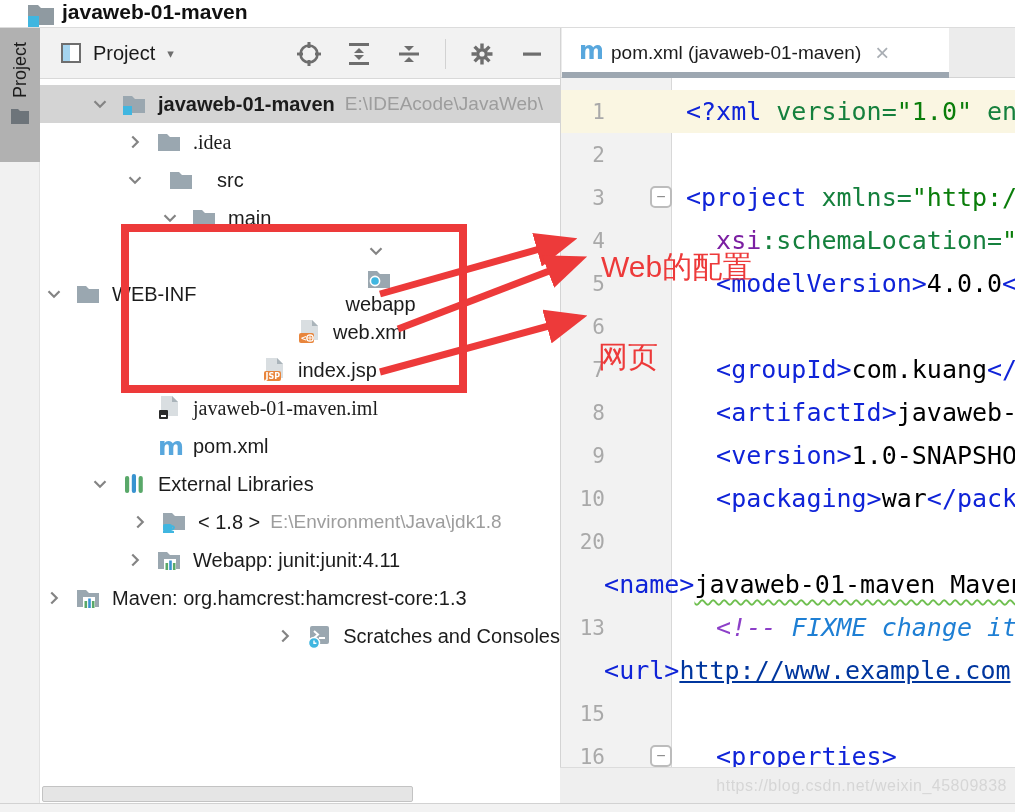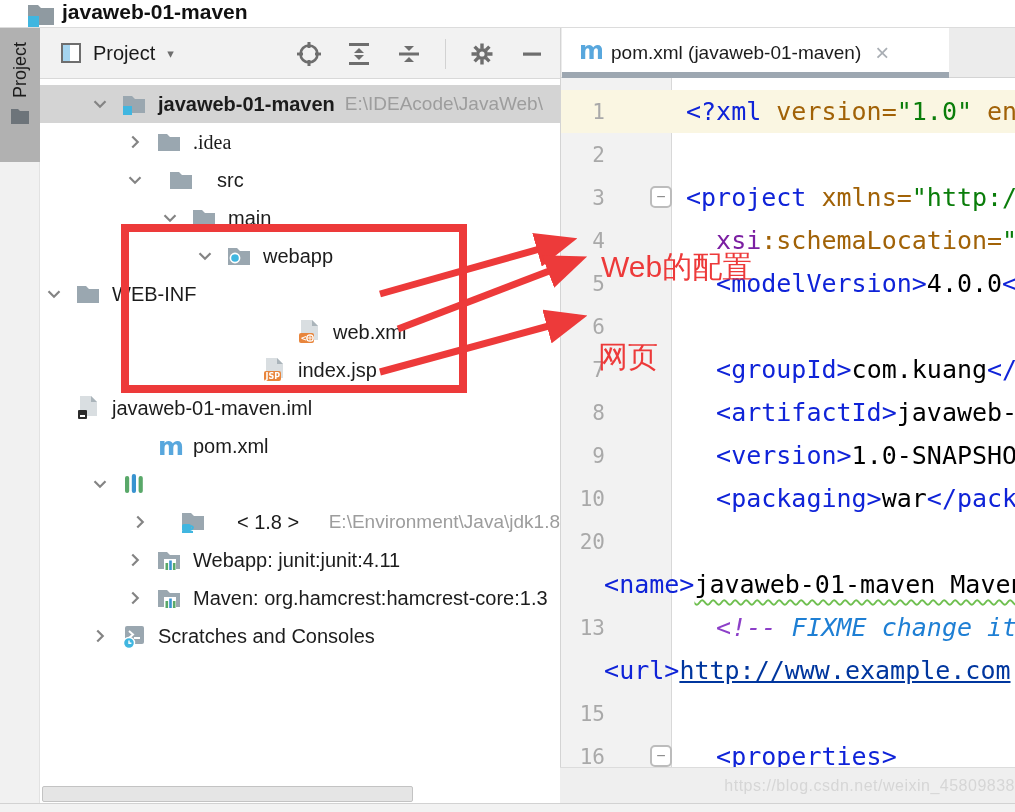--- a/index.html
+++ b/index.html
@@ -62,32 +62,32 @@
   .cline { height:43px; display:flex; align-items:center; }
   .cline .gcell { width:112px; flex:0 0 112px; height:43px; display:flex; align-items:center;
     justify-content:flex-end; padding-right:68px; position:relative; }
   .cline .gnum { font-size:21px; color:#a9a9a9; }
   .cline .ccell { font-size:25px; color:#000; white-space:pre; padding-left:13px; letter-spacing:0; }
   .cline.current { background:#faf6e2; }
   .fold { position:absolute; left:89px; top:10px; width:22px; height:22px; background:#fff;
     border:2px solid #bcbcbc; border-radius:5px; color:#8a8a8a; font-size:16px; line-height:17px;
     text-align:center; cursor:pointer; font-family:"Liberation Sans",sans-serif; }
   .t-tag { color:#0f23d8; }
-  .t-attr { color:#a16207; }
+  .t-attr { color:#15803d; }
   .t-str { color:#0a7d0a; }
   .t-txt { color:#000; }
   .t-ns { color:#7b1fa2; }
   .t-cmt { color:#8c3fc8; font-style:italic; }
   .t-fixme { color:#1e7fd4; font-style:italic; }
   .t-link { color:#00369e; text-decoration:underline; }
   .t-sq { color:#000; text-decoration:underline wavy #6fbf50 2px; text-underline-offset:6px; }
 
   #editor-bottom { position:absolute; left:560px; top:767px; width:455px; height:36px;
     background:#efefef; border-top:1px solid #dcdcdc; display:flex; align-items:center; justify-content:flex-end; }
-  #watermark { font-size:16px; color:#d6d6d6; letter-spacing:.5px; }
+  #watermark { font-size:16px; color:#d6d6d6; margin-right:8px; letter-spacing:.5px; }
 
   #bottom-strip { position:absolute; left:0; top:803px; width:1015px; height:9px; background:#f2f2f2;
     border-top:1px solid #d2d2d2; }
 
   
   #overlay { position:absolute; left:0; top:0; width:1015px; height:812px; z-index:60; pointer-events:none; }
   .red-note { position:absolute; z-index:61; color:#ed3a3a; font-size:30px; pointer-events:none; white-space:nowrap; }
 </style>
 </head>
 <body>
@@ -213,21 +213,21 @@
               <polyline points="6,9 12,15 18,9" fill="none" stroke="#848484" stroke-width="2.4"></polyline>
             </svg>
           </span>
           <span class="ricon">
             <svg width="28" height="28" viewBox="0 0 28 28">
               <path d="M3 6 h9 l3 3 h10 v14 H3 z" fill="#9aa7b0"></path>
             </svg>
           </span>
           <span class="rlabel">main</span>
         </div>
-        <div class="row" style="padding-left: 151px;">
+        <div class="row" style="padding-left: 151px; flex-direction: column;">
           <span class="chev">
             <svg width="22" height="22" viewBox="0 0 24 24">
               <polyline points="6,9 12,15 18,9" fill="none" stroke="#848484" stroke-width="2.4"></polyline>
             </svg>
           </span>
           <span class="ricon">
             <svg width="28" height="28" viewBox="0 0 28 28">
               <path d="M3 6 h9 l3 3 h10 v14 H3 z" fill="#9aa7b0"></path>
               <circle cx="10" cy="16" r="4.6" fill="#40b6e0" stroke="#fff" stroke-width="1.6"></circle>
             </svg>
@@ -266,21 +266,21 @@
           <span class="ricon">
             <svg width="28" height="28" viewBox="0 0 28 28">
               <path d="M6 2 h11 l6 6 v14 H6 z" fill="#d9dee1"></path>
               <path d="M17 2 l6 6 h-6 z" fill="#aab4ba"></path>
               <rect x="4" y="15" width="17" height="10" rx="2" fill="#e8853c"></rect>
               <text x="5.5" y="23" font-size="8" font-weight="bold" fill="#fff" font-family="'DejaVu Sans',sans-serif">JSP</text>
             </svg>
           </span>
           <span class="rlabel">index.jsp</span>
         </div>
-        <div class="row" style="">
+        <div class="row" style="padding-left: 81px; font-family: Liberation Serif, serif;">
           <span class="chev"></span>
           <span class="ricon">
             <svg width="28" height="28" viewBox="0 0 28 28">
               <path d="M6 2 h11 l6 6 v14 H6 z" fill="#d9dee1"></path>
               <path d="M17 2 l6 6 h-6 z" fill="#aab4ba"></path>
               <rect x="4" y="16" width="9" height="9" rx="1" fill="#2b2b2b"></rect>
               <rect x="6" y="21" width="5" height="2" fill="#fff"></rect>
             </svg>
           </span>
           <span class="rlabel">javaweb-01-maven.iml</span>
@@ -300,22 +300,23 @@
               <polyline points="6,9 12,15 18,9" fill="none" stroke="#848484" stroke-width="2.4"></polyline>
             </svg>
           </span>
           <span class="ricon">
             <svg width="28" height="28" viewBox="0 0 28 28">
               <rect x="5" y="6" width="4.2" height="17" rx="2" fill="#59a869"></rect>
               <rect x="11.8" y="4" width="4.2" height="19" rx="2" fill="#3993d0"></rect>
               <rect x="18.6" y="6" width="4.2" height="17" rx="2" fill="#59a869"></rect>
             </svg>
           </span>
-        </div>
-        <div class="row" style="padding-left: 86px; justify-content: space-between;">
+          <span class="rlabel">External Libraries</span>
+        </div>
+        <div class="row" style="padding-left: 86px;">
           <span class="chev">
             <svg width="22" height="22" viewBox="0 0 24 24">
               <polyline points="9,6 15,12 9,18" fill="none" stroke="#848484" stroke-width="2.4"></polyline>
             </svg>
           </span>
           <span class="ricon">
             <svg width="28" height="28" viewBox="0 0 28 28">
               <path d="M3 5 h9 l3 3 h10 v14 H3 z" fill="#9aa7b0"></path>
               <rect x="3" y="16" width="9" height="8" rx="2" fill="#40b6e0"></rect>
               <path d="M12 18 q4 1 0 4" stroke="#40b6e0" stroke-width="2" fill="none"></path>
@@ -335,38 +336,38 @@
             <svg width="28" height="28" viewBox="0 0 28 28">
               <path d="M3 6 h9 l3 3 h10 v14 H3 z" fill="#9aa7b0"></path>
               <rect x="9" y="13" width="12" height="12" fill="#fff"></rect>
               <rect x="10.5" y="17" width="2.6" height="7" fill="#59a869"></rect>
               <rect x="14.2" y="14.5" width="2.6" height="9.5" fill="#3993d0"></rect>
               <rect x="17.9" y="17" width="2.6" height="7" fill="#59a869"></rect>
             </svg>
           </span>
           <span class="rlabel">Webapp: junit:junit:4.11</span>
         </div>
-        <div class="row" style="padding-left: 81px;">
+        <div class="row" style="">
           <span class="chev">
             <svg width="22" height="22" viewBox="0 0 24 24">
               <polyline points="9,6 15,12 9,18" fill="none" stroke="#848484" stroke-width="2.4"></polyline>
             </svg>
           </span>
           <span class="ricon">
             <svg width="28" height="28" viewBox="0 0 28 28">
               <path d="M3 6 h9 l3 3 h10 v14 H3 z" fill="#9aa7b0"></path>
               <rect x="9" y="13" width="12" height="12" fill="#fff"></rect>
               <rect x="10.5" y="17" width="2.6" height="7" fill="#59a869"></rect>
               <rect x="14.2" y="14.5" width="2.6" height="9.5" fill="#3993d0"></rect>
               <rect x="17.9" y="17" width="2.6" height="7" fill="#59a869"></rect>
             </svg>
           </span>
           <span class="rlabel">Maven: org.hamcrest:hamcrest-core:1.3</span>
         </div>
-        <div class="row" style="padding-left: 46px;">
+        <div class="row" style="padding-left: 46px; justify-content: flex-end;">
           <span class="chev">
             <svg width="22" height="22" viewBox="0 0 24 24">
               <polyline points="9,6 15,12 9,18" fill="none" stroke="#848484" stroke-width="2.4"></polyline>
             </svg>
           </span>
           <span class="ricon">
             <svg width="28" height="28" viewBox="0 0 28 28">
               <rect x="5" y="4" width="19" height="18" rx="2" fill="#9aa7b0"></rect>
               <path d="M9 9 l4 3.5 L9 16 M14 16 h6" stroke="#fff" stroke-width="2" fill="none"></path>
               <circle cx="9" cy="21" r="5.5" fill="#40b6e0" stroke="#fff" stroke-width="1.4"></circle>

